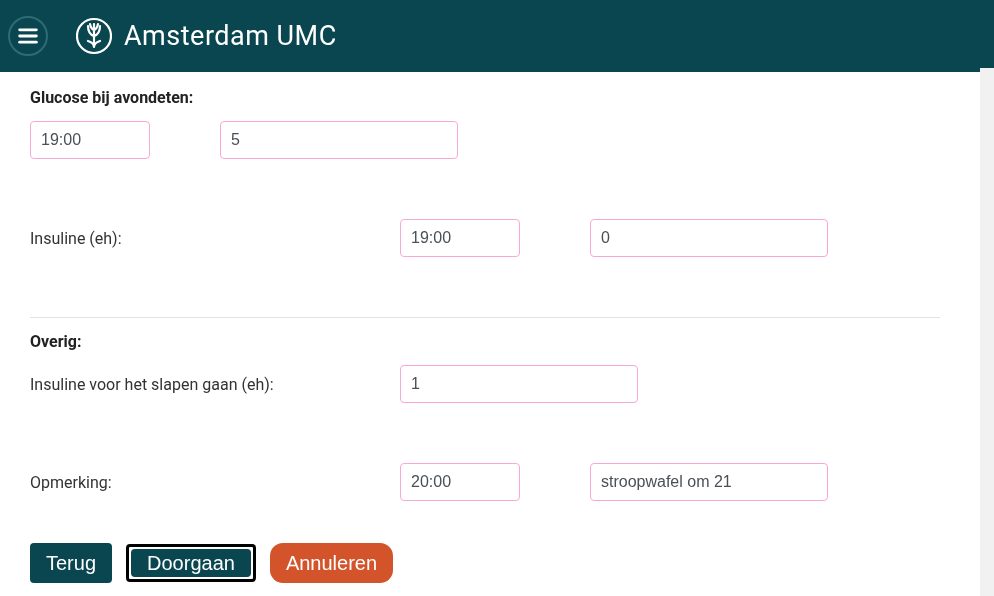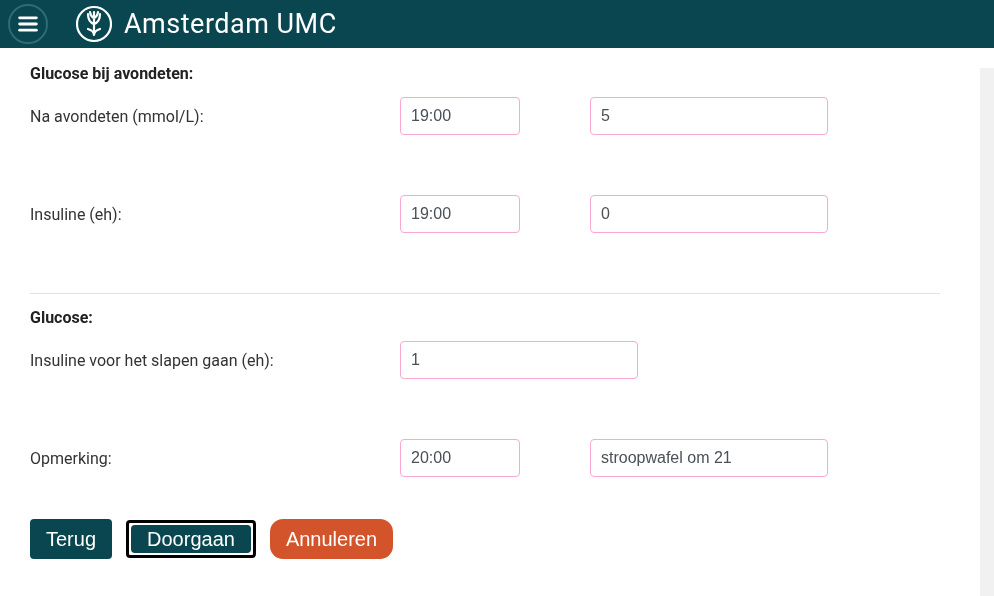--- a/index.html
+++ b/index.html
@@ -8,21 +8,21 @@
       box-sizing: border-box;
     }
     body {
       font-family: -apple-system, BlinkMacSystemFont, "Segoe UI", Roboto, Helvetica, Arial, sans-serif;
       background: #ffffff;
       color: #333;
       font-size: 16px;
     }
     .header {
       background: #0a4650;
-      height: 48px;
+      height: 72px;
       display: flex;
       align-items: center;
       padding: 0 8px;
     }
     .hamburger-btn {
       width: 40px;
       height: 40px;
       border-radius: 50%;
       border: 2px solid #2d6b75;
       background: #0a4650;
@@ -155,42 +155,41 @@
     </svg>
     <span class="logo-text">Amsterdam UMC</span>
   </div>
 </div>
 
 <div class="content">
 
   <div class="section-title">Glucose bij avondeten:</div>
 
   <div class="row">
-    <div class="label-col">Na avondeten (mmol/L):</div>
     <div class="time-col">
       <input class="field" value="19:00" style="">
     </div>
     <div class="value-col">
       <input class="field wide" value="5" style="">
     </div>
   </div>
 
   <div class="row">
     <div class="label-col">Insuline (eh):</div>
     <div class="time-col">
       <input class="field" value="19:00" style="">
     </div>
     <div class="value-col">
       <input class="field wide" value="0" style="">
     </div>
   </div>
 
   <hr class="divider">
 
-  <div class="section-title">Glucose:</div>
+  <div class="section-title">Overig:</div>
 
   <div class="row">
     <div class="label-col">Insuline voor het slapen gaan (eh):</div>
     <div class="value-col">
       <input class="field wide" value="1" style="">
     </div>
   </div>
 
   <div class="row lastish">
     <div class="label-col">Opmerking:</div>

